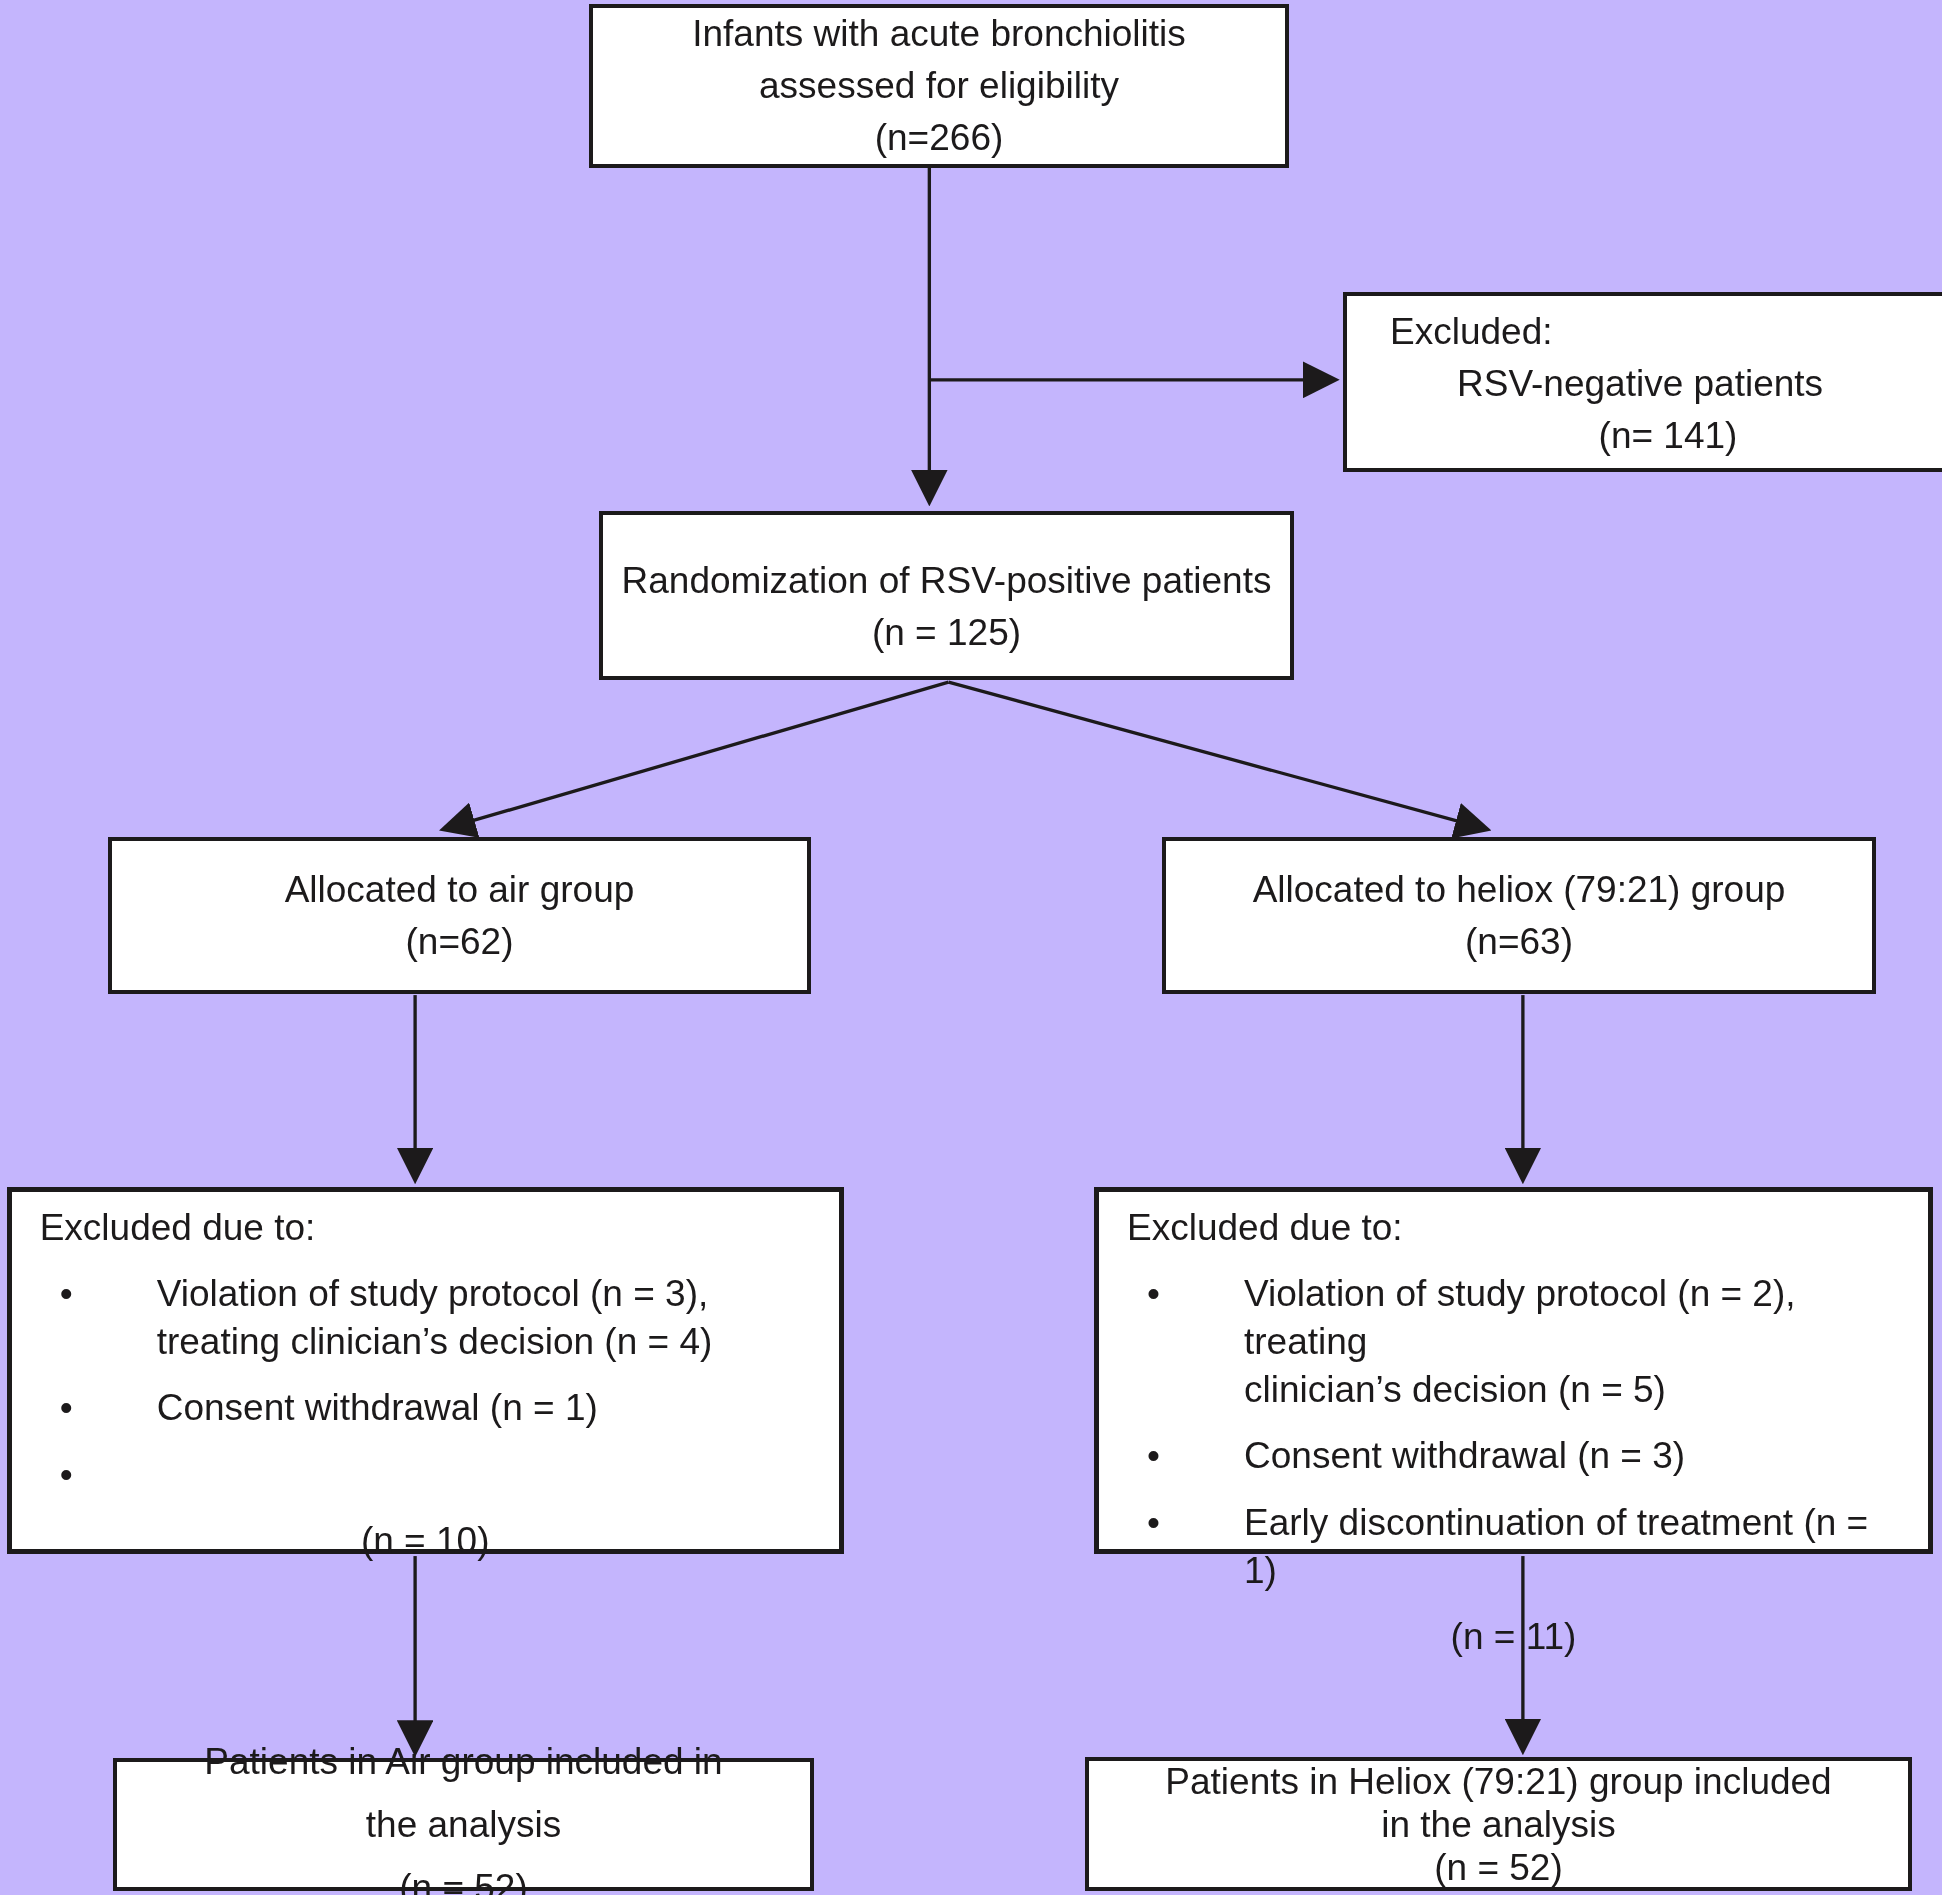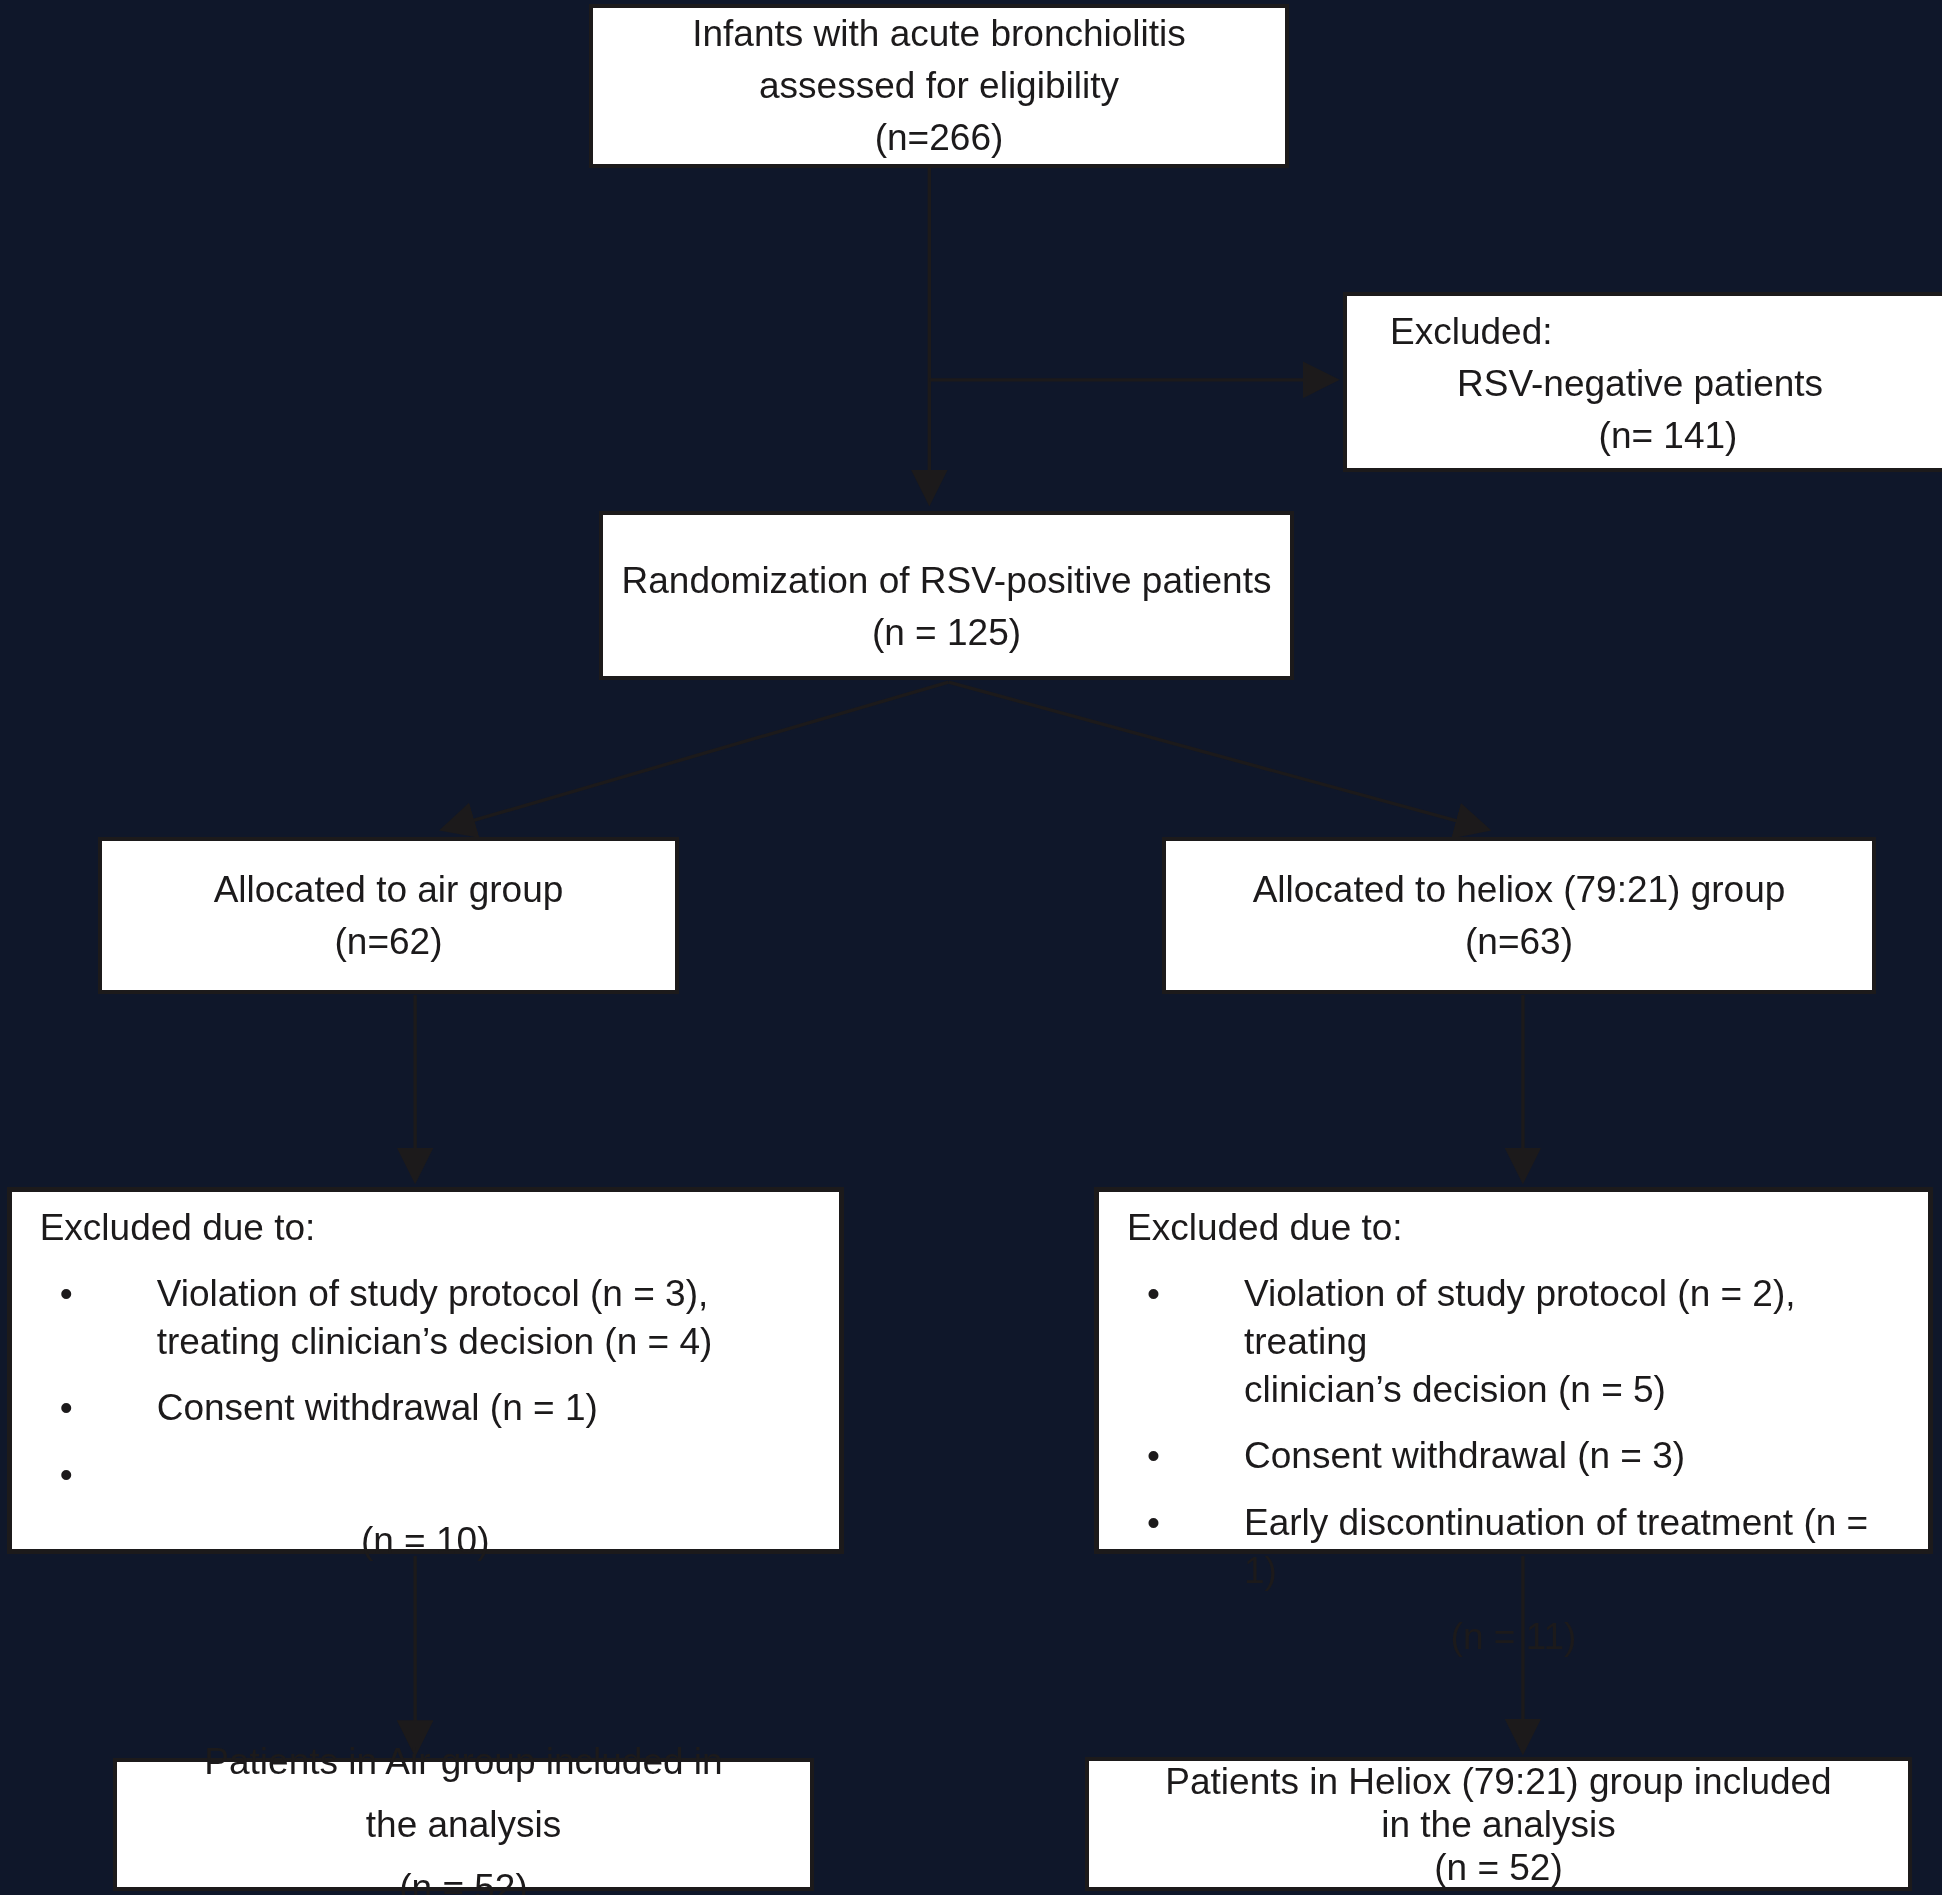--- a/index.html
+++ b/index.html
@@ -4,21 +4,21 @@
 <style>
   html, body {
     margin: 0;
     padding: 0;
     background: #ffffff;
   }
   #stage {
     position: relative;
     width: 1943px;
     height: 1895px;
-    background: #0f172a;
+    background: #c4b5fd;
     font-family: "Liberation Sans", sans-serif;
     color: #1c1a1b;
     overflow: hidden;
   }
   #connectors {
     position: absolute;
     left: 0;
     top: 0;
   }
   .box {
@@ -36,21 +36,21 @@
     justify-content: center;
     align-items: center;
     text-align: center;
   }
   
   #box-assessed       { left: 589px;  top: 4.2px;    width: 700px;  height: 164px; }
   #box-excluded-rsv   { left: 1343px; top: 292px;  width: 650px;  height: 180px; padding-top: 10px; }
   #box-randomization  { left: 599px;  top: 511px;  width: 695px;  height: 169px;
                         display: flex; flex-direction: column; justify-content: space-between;
                         text-align: center; padding-top: 40px; padding-bottom: 30px; }
-  #box-alloc-air      { left: 98px;  top: 837px; width: 581px;  height: 157px; align-items: center; }
+  #box-alloc-air      { left: 108px;  top: 837px; width: 703px;  height: 157px; align-items: center; }
   #box-alloc-heliox   { left: 1162px; top: 837px; width: 714px;  height: 157px; }
   #box-excl-air       { left: 6.7px;    top: 1187px; width: 837px; height: 367px;
                         border-width: 5.8px; padding: 11.7px 28px 0 28px; line-height: 48px; }
   #box-excl-heliox    { left: 1094px; top: 1187px; width: 839px; height: 367px;
                         border-width: 5.8px; padding: 11.7px 28px 0 28px; line-height: 48px; }
   #box-analysis-air   { left: 113px;  top: 1758px; width: 701px;  height: 133px; line-height: 43px; gap: 20px; }
   #box-analysis-heliox{ left: 1085px; top: 1757px; width: 827px;  height: 134px; line-height: 43px; }
 
   .excl-title { margin-bottom: 18.4px; }
   .brow { display: flex; margin-bottom: 18.4px; }

